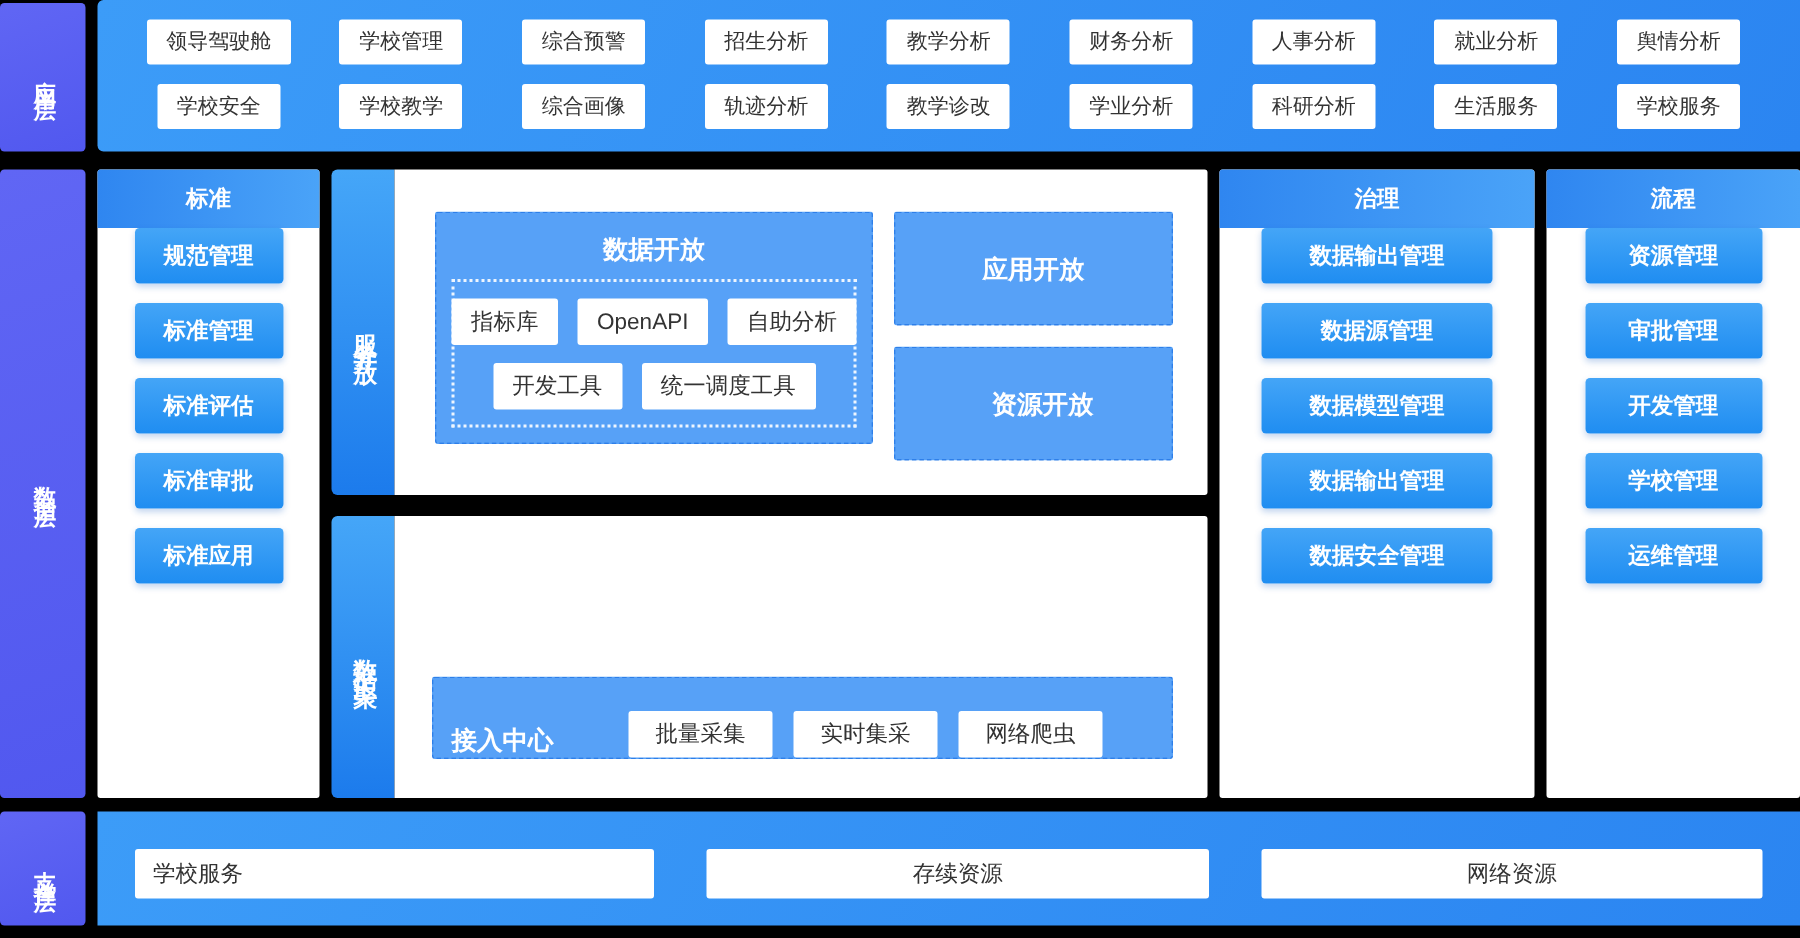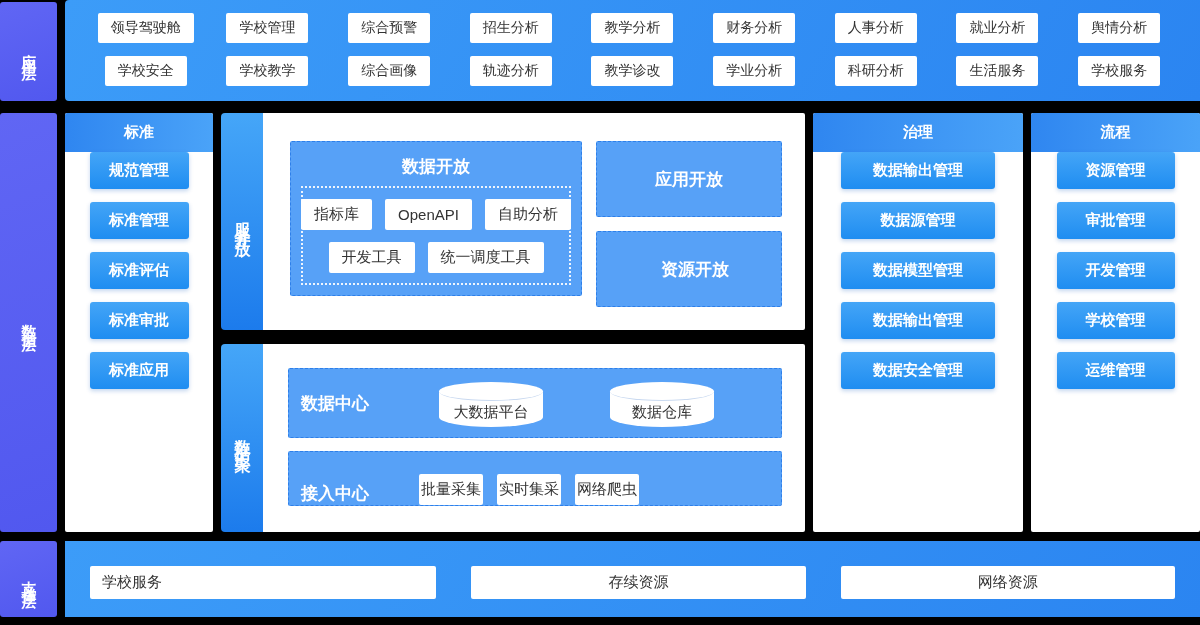--- a/index.html
+++ b/index.html
@@ -101,21 +101,21 @@
     display:flex;align-items:center;justify-content:center;}
   .cylinder::before{
     content:"";position:absolute;top:-9px;left:0;right:0;height:18px;
     background:#fff;border-radius:50%;border-bottom:1px solid #c9d9f0;
   }
   .cyl-label{position:relative;z-index:1;color:#333;font-size:15px;padding-top:6px;white-space:nowrap;}
   #cyl-bigdata{margin-left:70px;}
   #cyl-warehouse{margin-left:67px;}
 
   .access-chips{display:flex;gap:14px;margin-left:50px;}
-  .access-chips .white-chip{padding:6px 2px;}
+  .access-chips .white-chip{padding:6px 18px;}
 
   
   .bottom-band{
     position:absolute;left:65px;top:541px;width:1135px;height:76px;
     background:linear-gradient(120deg,#3c9cf8,#2b85f1);
     display:flex;gap:35px;padding:25px 25px 0;box-sizing:border-box;
   }
   .res-box{
     flex:1;height:33px;background:#fff;color:#333;font-size:15px;border-radius:2px;
     display:flex;align-items:center;justify-content:center;
@@ -183,29 +183,20 @@
     </div>
     <div class="dashed-block" id="block-res-open">
       <span class="block-title">资源开放</span>
     </div>
   </div>
 </div>
 
 <div class="strip-panel" id="panel-gather">
   <div class="v-strip">数据汇聚</div>
   <div class="strip-content">
-    <div class="dashed-block" id="block-data-center">
-      <span class="block-label">数据中心</span>
-      <div class="cylinder" id="cyl-bigdata">
-        <span class="cyl-label">大数据平台</span>
-      </div>
-      <div class="cylinder" id="cyl-warehouse">
-        <span class="cyl-label">数据仓库</span>
-      </div>
-    </div>
     <div class="dashed-block" id="block-access-center">
       <span class="block-label">接入中心</span>
       <div class="access-chips">
         <div class="white-chip">批量采集</div>
         <div class="white-chip">实时集采</div>
         <div class="white-chip">网络爬虫</div>
       </div>
     </div>
   </div>
 </div>

